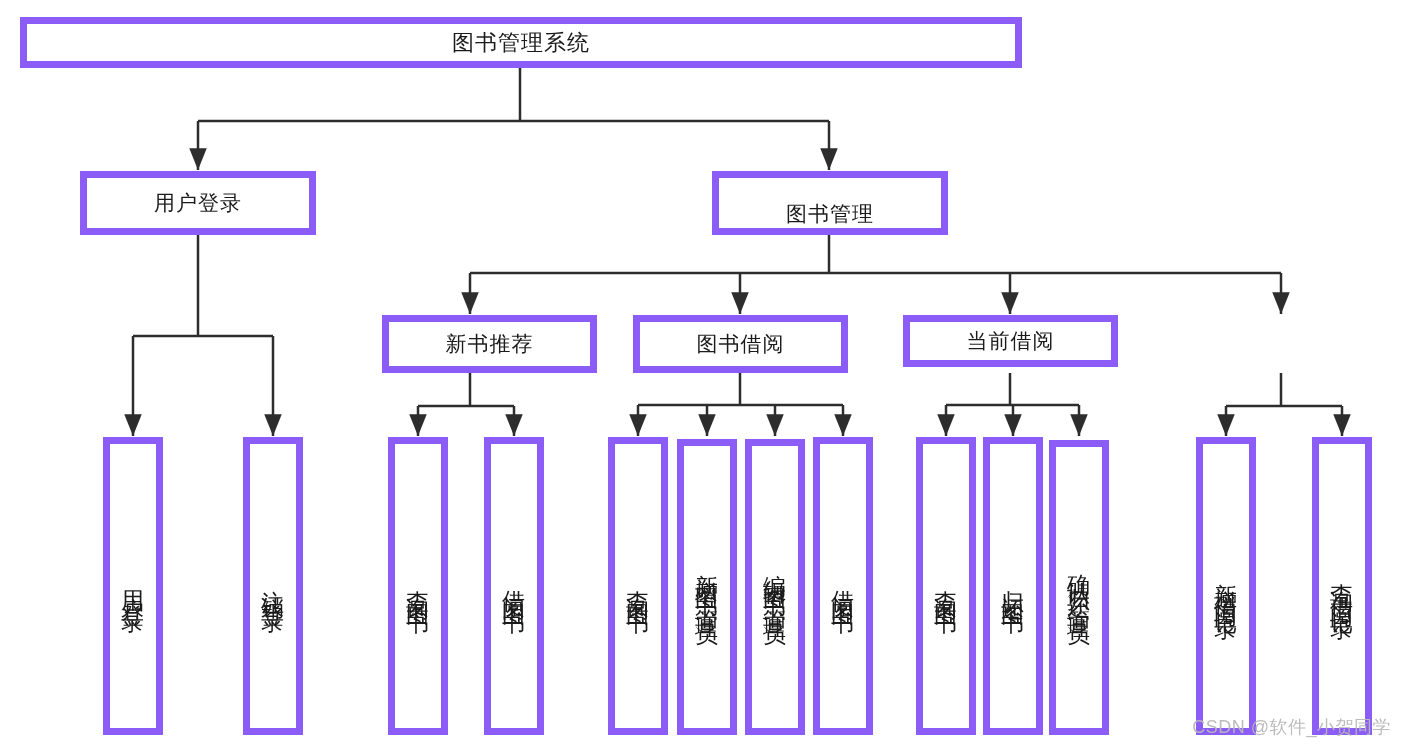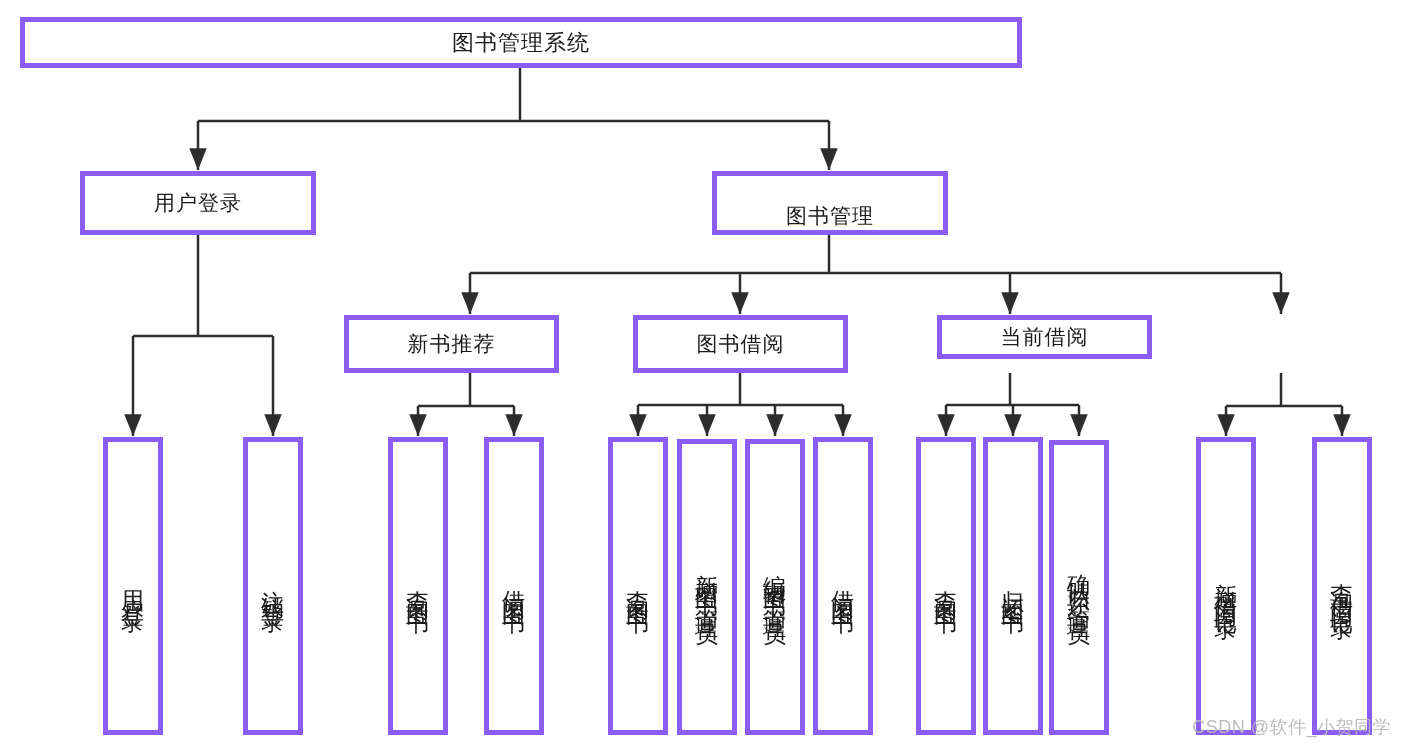--- a/index.html
+++ b/index.html
@@ -13,21 +13,21 @@
   }
   .connectors {
     position: absolute;
     left: 0; top: 0;
     width: 1405px; height: 747px;
     pointer-events: none;
   }
   .box {
     position: absolute;
     box-sizing: border-box;
-    border: 5px solid #8b5cf6;
+    border: 7px solid #8b5cf6;
     background: #ffffff;
     display: flex;
     align-items: center;
     justify-content: center;
     color: #1b1b1b;
     z-index: 2;
   }
   .h-box { font-size: 21px; letter-spacing: 1px; }
   .root-box { font-size: 22px; }
   .leaf span {
@@ -112,27 +112,27 @@
     <span>图书管理系统</span>
   </div>
 
   <div class="box h-box" style="left:80px; top:171px; width:236px; height:64px;">
     <span>用户登录</span>
   </div>
   <div class="box h-box" style="left:712px; top:171px; width:236px; height:64px;align-items:flex-end;">
     <span>图书管理</span>
   </div>
 
-  <div class="box h-box" style="left:344px; top:315px; width:215px; height:58px;">
+  <div class="box h-box" style="left:382px; top:315px; width:215px; height:58px;">
     <span>新书推荐</span>
   </div>
   <div class="box h-box" style="left:633px; top:315px; width:215px; height:58px;">
     <span>图书借阅</span>
   </div>
-  <div class="box h-box" style="left:937px; top:315px; width:215px; height:44px;">
+  <div class="box h-box" style="left:903px; top:315px; width:215px; height:52px;">
     <span>当前借阅</span>
   </div>
 
   <div class="box leaf" style="left:103px; top:437px; width:60px; height:298px;">
     <span>用户登录</span>
   </div>
   <div class="box leaf" style="left:243px; top:437px; width:60px; height:298px;">
     <span>注销登录</span>
   </div>
 

